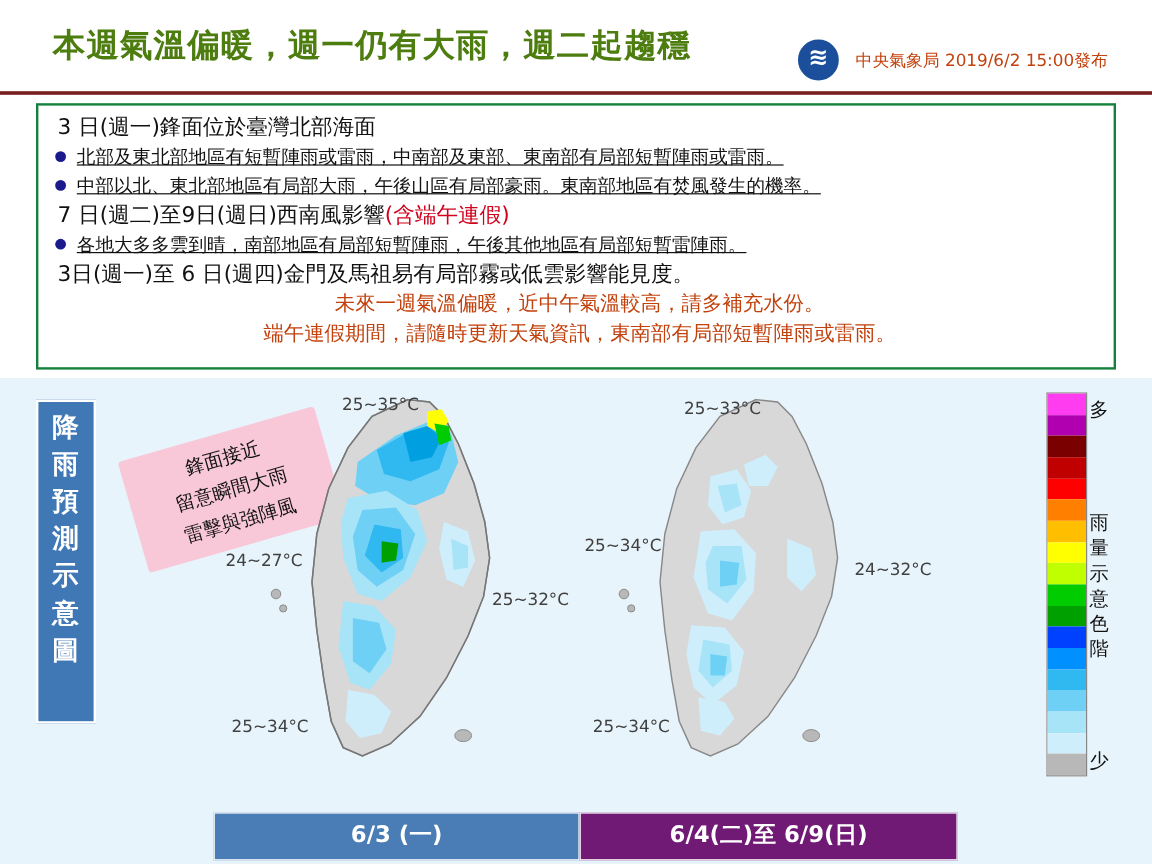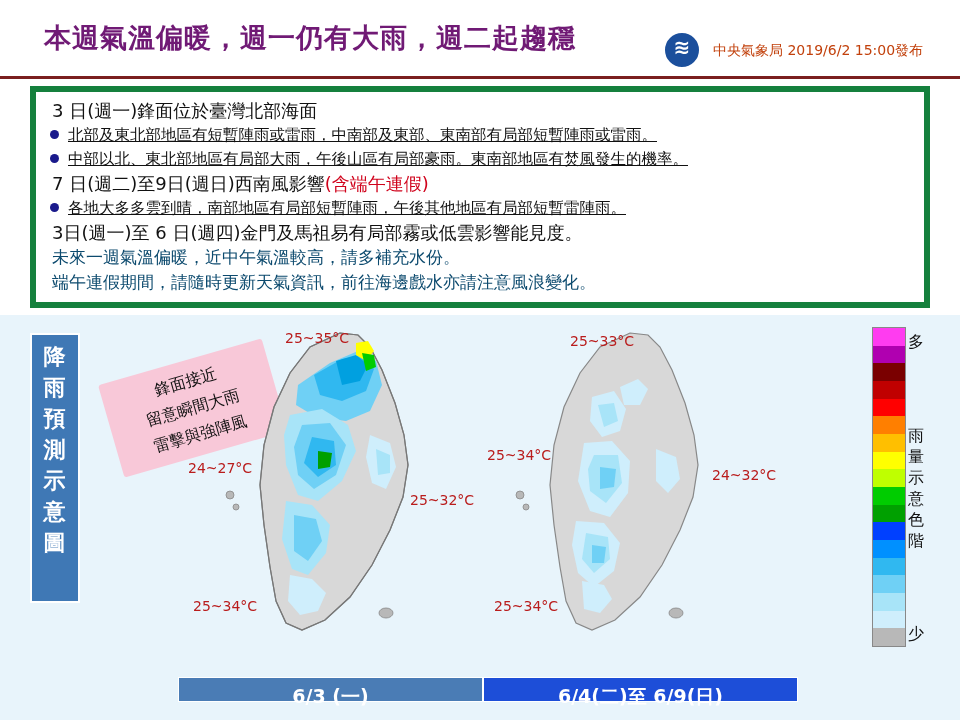--- a/index.html
+++ b/index.html
@@ -27,21 +27,21 @@
     left: 0; top: 0;
     width: 960px; height: 76px;
     background: #ffffff;
     border-bottom: 3px solid #7a1f1f;
   }
   .header-title {
     position: absolute;
     left: 44px; top: 20px;
     font-size: 27px;
     font-weight: bold;
-    color: #701a75;
+    color: #4d7c0f;
     letter-spacing: 1px;
     white-space: nowrap;
   }
   .cwb-logo {
     position: absolute;
     left: 663px; top: 31px;
     width: 38px; height: 38px;
   }
   .cwb-logo .disc {
     position: absolute;
@@ -69,21 +69,21 @@
     color: #c2410c;
     white-space: nowrap;
   }
 
   
   .textbox {
     position: absolute;
     left: 30px; top: 86px;
     width: 900px; height: 222px;
     background: #ffffff;
-    border: 6px solid #15803d;
+    border: 2px solid #15803d;
     box-sizing: border-box;
     padding: 6px 10px 0 10px;
   }
   .line {
     font-size: 17px;
     color: #111111;
     line-height: 25px;
     white-space: nowrap;
   }
   .line.head {
@@ -104,23 +104,24 @@
     left: 4px;
     top: 7px;
     width: 9px; height: 9px;
     border-radius: 50%;
     background: #1a1a8c;
   }
   .red {
     color: #d0021b;
   }
   .line.red-line {
-    color: #0c4a6e;
+    color: #c2410c;
     font-size: 17px;
     padding-left: 6px;
+    text-align: center;
   }
 
   
   .lower {
     position: absolute;
     left: 0; top: 315px;
     width: 960px; height: 405px;
     background: #e8f4fb;
   }
 
@@ -164,21 +165,21 @@
     position: absolute;
     top: 10px;
     width: 330px; height: 330px;
   }
   .map-left { left: 190px; }
   .map-right { left: 480px; }
 
   .temp {
     position: absolute;
     font-size: 14px;
-    color: #b91c1c;
+    color: #404040;
     white-space: nowrap;
   }
 
   
   .legend {
     position: absolute;
     left: 872px; top: 12px;
     width: 34px; height: 320px;
     border: 1px solid #888888;
     box-sizing: border-box;
@@ -199,21 +200,21 @@
   .legend-bot { top: 308px; }
 
   
   .datebar {
     position: absolute;
     left: 178px; top: 362px;
     width: 620px; height: 36px;
   }
   .datebtn {
     position: absolute;
-    top: 0; height: 25px;
+    top: 0; height: 40px;
     color: #ffffff;
     font-size: 19px;
     font-weight: bold;
     text-align: center;
     line-height: 36px;
     border: 1px solid #ffffff;
     box-sizing: border-box;
     white-space: nowrap;
   }
   .datebtn-1 { left: 0; width: 305px; background: #4a7cb5; }
@@ -250,21 +251,21 @@
       <span>7 日(週二)至9日(週日)西南風影響</span><span class="red">(含端午連假)</span>
     </div>
 
     <div class="bullet-line">
       <span class="dot"></span>
       <span>各地大多多雲到晴，南部地區有局部短暫陣雨，午後其他地區有局部短暫雷陣雨。</span>
     </div>
 
     <div class="line head">3日(週一)至 6 日(週四)金門及馬祖易有局部霧或低雲影響能見度。</div>
     <div class="line red-line">未來一週氣溫偏暖，近中午氣溫較高，請多補充水份。</div>
-    <div class="line red-line">端午連假期間，請隨時更新天氣資訊，前往海邊戲水亦請注意風浪變化。</div>
+    <div class="line red-line">端午連假期間，請隨時更新天氣資訊，東南部有局部短暫陣雨或雷雨。</div>
   </div>
 
   <div class="lower">
 
     <div class="vlabel">
       <span>降</span>
       <span>雨</span>
       <span>預</span>
       <span>測</span>
       <span>示</span>
@@ -366,17 +367,17 @@
       <div>量</div>
       <div>示</div>
       <div>意</div>
       <div>色</div>
       <div>階</div>
     </div>
     <div class="legend-text legend-bot">少</div>
 
     <div class="datebar">
       <div class="datebtn datebtn-1" style="background: rgb(74, 124, 181);">6/3 (一)</div>
-      <div class="datebtn datebtn-2" style="background: #1d4ed8;">6/4(二)至 6/9(日)</div>
+      <div class="datebtn datebtn-2" style="background: #701a75;">6/4(二)至 6/9(日)</div>
     </div>
 
   </div>
 </div>
 
 </body></html>

